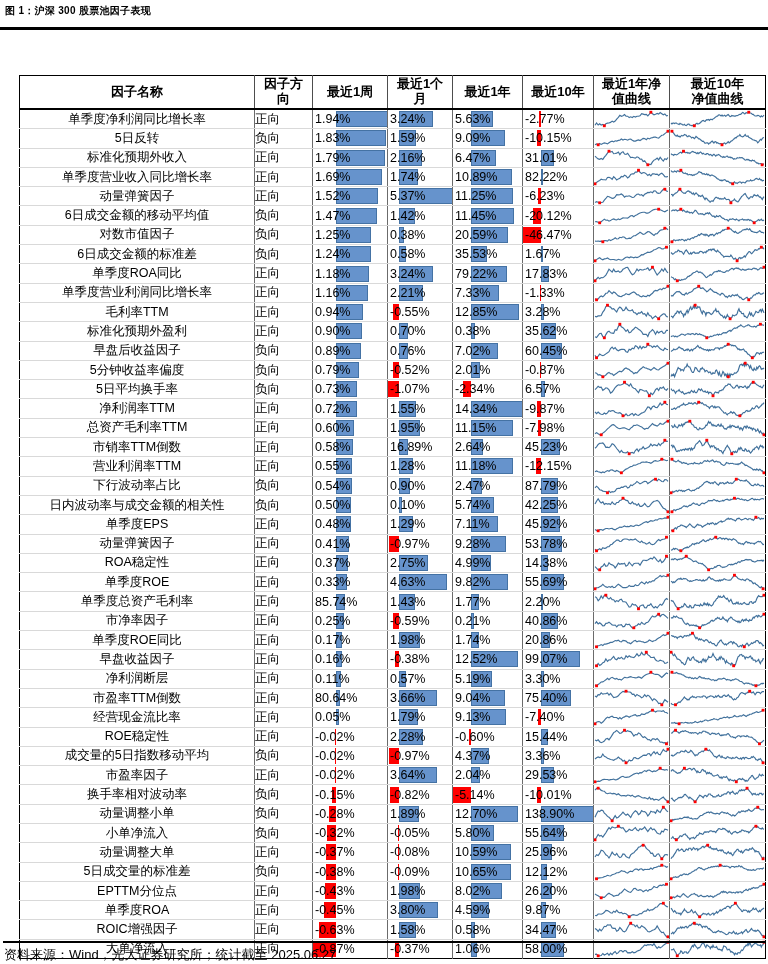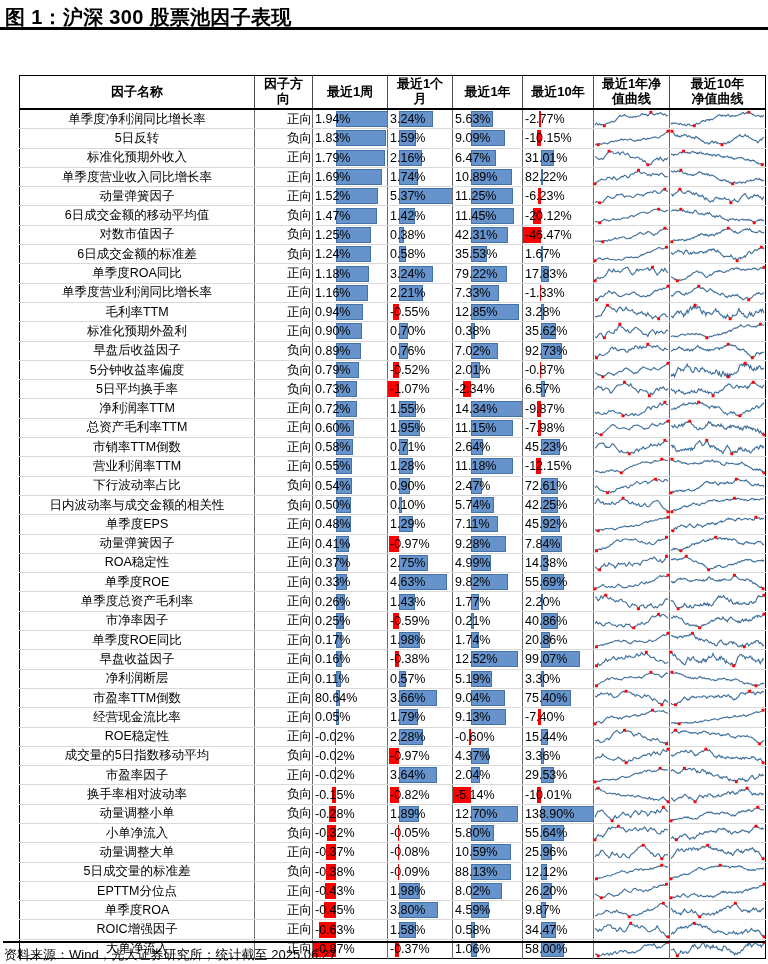--- a/index.html
+++ b/index.html
@@ -1,30 +1,30 @@
 <!DOCTYPE html>
 <html><head>
 <meta charset="utf-8">
 <style>
   html,body{margin:0;padding:0;background:#fff;}
   body{width:768px;height:964px;overflow:hidden;position:relative;
        font-family:"Liberation Sans","DejaVu Sans",sans-serif;color:#000;}
-  .title{position:absolute;left:5px;top:4px;font-size:20px;font-weight:bold;letter-spacing:.3px;}
+  .title{position:absolute;left:5px;top:4px;font-size:10px;font-weight:bold;letter-spacing:.3px;}
   .title-rule{position:absolute;left:0;right:0;top:27px;height:2.5px;background:#000;}
   .table-wrap{position:absolute;left:19px;top:75px;width:746px;}
   table{border-collapse:collapse;table-layout:fixed;width:746px;border:1.5px solid #000;}
   th{font-size:13px;font-weight:bold;text-align:center;vertical-align:middle;
      border-right:1px solid #4d4d4d;border-bottom:2px solid #000;height:32px;
      white-space:pre-line;line-height:1.15;padding:0;}
   td{padding:0;height:18.3px;border-right:1px solid #6b6b6b;border-bottom:1px solid #d9d9d9;
      font-size:12.5px;vertical-align:middle;overflow:hidden;}
   th:last-child,td:last-child{border-right:none;}
   tr:last-child td{border-bottom:none;}
   .c-name{text-align:center;}
-  .c-dir{text-align:right;margin-top:23px;}
+  .c-dir{text-align:left;margin-top:23px;}
   .cellwrap{position:relative;height:18px;line-height:18px;}
   .bar{position:absolute;top:1px;bottom:1px;z-index:0;}
   .bar.pos{background:#6693cc;border:1px solid #4472a4;}
   .bar.neg{background:#ff0000;}
   .val{position:relative;z-index:1;padding-left:2px;white-space:nowrap;}
   .c-spark{vertical-align:middle;}
   .c-spark svg{display:block;width:100%;height:18px;}
   .footer-rule{position:absolute;left:3px;right:3px;top:941px;height:1.5px;background:#000;}
   .footer{position:absolute;left:4px;top:946px;font-size:13px;}
 </style>
@@ -246,21 +246,21 @@
         <tr>
           <td class="c-name">对数市值因子</td>
           <td class="c-dir">负向</td>
           <td class="c-num">
             <div class="cellwrap"><div class="bar pos" style="left:30.96%;width:44.48%"></div><span class="val">1.25%</span></div>
           </td>
           <td class="c-num">
             <div class="cellwrap"><div class="bar pos" style="left:16.61%;width:5.90%"></div><span class="val">0.38%</span></div>
           </td>
           <td class="c-num">
-            <div class="cellwrap"><div class="bar pos" style="left:26.39%;width:50.46%"></div><span class="val">42.31%</span></div>
+            <div class="cellwrap"><div class="bar pos" style="left:26.39%;width:50.46%"></div><span class="val">20.59%</span></div>
           </td>
           <td class="c-num">
             <div class="cellwrap"><div class="bar neg" style="left:0.00%;width:25.07%"></div><span class="val">-46.47%</span></div>
           </td>
           <td class="c-spark">
             <svg viewBox="0 0 74 18" preserveAspectRatio="none">
               <polyline points="1.0,15.1 2.5,15.2 4.1,15.0 5.6,15.3 7.1,15.2 8.7,15.8 10.2,14.6 11.7,14.6 13.3,15.1 14.8,13.6 16.3,14.5 17.9,13.8 19.4,13.1 20.9,11.8 22.4,13.0 24.0,12.7 25.5,11.3 27.0,11.7 28.6,10.8 30.1,11.3 31.6,12.7 33.2,12.7 34.7,12.1 36.2,12.4 37.8,10.9 39.3,9.8 40.8,9.7 42.4,8.5 43.9,7.6 45.4,6.3 47.0,7.3 48.5,8.4 50.0,8.0 51.6,6.7 53.1,5.7 54.6,5.8 56.1,7.0 57.7,8.3 59.2,9.5 60.7,7.9 62.3,7.6 63.8,5.9 65.3,4.3 66.9,3.9 68.4,3.5 69.9,2.2 71.5,2.5 73.0,3.8" fill="none" stroke="#41719c" stroke-width="1.15"></polyline>
               <rect x="68.5" y="0.8" width="2.8" height="2.8" fill="#ff0000"></rect>
               <rect x="7.3" y="14.4" width="2.8" height="2.8" fill="#ff0000"></rect>
             </svg>
@@ -429,21 +429,21 @@
           <td class="c-num">
             <div class="cellwrap"><div class="bar pos" style="left:30.96%;width:31.67%"></div><span class="val">0.89%</span></div>
           </td>
           <td class="c-num">
             <div class="cellwrap"><div class="bar pos" style="left:16.61%;width:11.80%"></div><span class="val">0.76%</span></div>
           </td>
           <td class="c-num">
             <div class="cellwrap"><div class="bar pos" style="left:26.39%;width:36.04%"></div><span class="val">7.02%</span></div>
           </td>
           <td class="c-num">
-            <div class="cellwrap"><div class="bar pos" style="left:25.07%;width:27.21%"></div><span class="val">92.73%</span></div>
+            <div class="cellwrap"><div class="bar pos" style="left:25.07%;width:27.21%"></div><span class="val">60.45%</span></div>
           </td>
           <td class="c-spark">
             <svg viewBox="0 0 74 18" preserveAspectRatio="none">
               <polyline points="1.0,13.3 2.5,15.8 4.1,14.2 5.6,12.1 7.1,13.0 8.7,13.7 10.2,13.0 11.7,11.9 13.3,10.8 14.8,9.7 16.3,6.6 17.9,5.1 19.4,7.0 20.9,5.6 22.4,7.8 24.0,8.8 25.5,7.9 27.0,7.4 28.6,7.3 30.1,7.6 31.6,9.7 33.2,10.2 34.7,7.3 36.2,8.0 37.8,6.2 39.3,6.7 40.8,3.7 42.4,4.5 43.9,6.7 45.4,4.1 47.0,6.7 48.5,4.6 50.0,5.5 51.6,5.0 53.1,2.2 54.6,3.7 56.1,3.7 57.7,5.5 59.2,4.1 60.7,5.1 62.3,3.6 63.8,5.2 65.3,6.8 66.9,7.8 68.4,8.5 69.9,6.1 71.5,7.2 73.0,7.6" fill="none" stroke="#41719c" stroke-width="1.15"></polyline>
               <rect x="51.7" y="0.8" width="2.8" height="2.8" fill="#ff0000"></rect>
               <rect x="1.1" y="14.4" width="2.8" height="2.8" fill="#ff0000"></rect>
             </svg>
           </td>
           <td class="c-spark">
             <svg viewBox="0 0 93 18" preserveAspectRatio="none">
@@ -573,21 +573,21 @@
             </svg>
           </td>
         </tr>
         <tr>
           <td class="c-name">市销率TTM倒数</td>
           <td class="c-dir">正向</td>
           <td class="c-num">
             <div class="cellwrap"><div class="bar pos" style="left:30.96%;width:20.64%"></div><span class="val">0.58%</span></div>
           </td>
           <td class="c-num">
-            <div class="cellwrap"><div class="bar pos" style="left:16.61%;width:11.02%"></div><span class="val">0.71%</span></div>
+            <div class="cellwrap"><div class="bar pos" style="left:16.61%;width:11.02%"></div><span class="val">16.89%</span></div>
           </td>
           <td class="c-num">
             <div class="cellwrap"><div class="bar pos" style="left:26.39%;width:13.55%"></div><span class="val">2.64%</span></div>
           </td>
           <td class="c-num">
             <div class="cellwrap"><div class="bar pos" style="left:25.07%;width:24.40%"></div><span class="val">45.23%</span></div>
           </td>
           <td class="c-spark">
             <svg viewBox="0 0 74 18" preserveAspectRatio="none">
               <polyline points="1.0,10.2 2.5,8.9 4.1,6.5 5.6,5.4 7.1,5.3 8.7,5.0 10.2,6.7 11.7,9.3 13.3,9.2 14.8,9.7 16.3,8.3 17.9,5.7 19.4,6.5 20.9,8.3 22.4,10.5 24.0,12.4 25.5,14.5 27.0,12.4 28.6,14.4 30.1,14.7 31.6,14.9 33.2,13.7 34.7,15.8 36.2,14.7 37.8,14.4 39.3,15.2 40.8,12.5 42.4,11.0 43.9,13.4 45.4,11.0 47.0,10.9 48.5,8.8 50.0,11.1 51.6,10.2 53.1,9.6 54.6,8.6 56.1,6.1 57.7,8.0 59.2,6.6 60.7,7.1 62.3,7.8 63.8,5.5 65.3,7.6 66.9,5.4 68.4,4.7 69.9,2.2 71.5,3.3 73.0,3.2" fill="none" stroke="#41719c" stroke-width="1.15"></polyline>
@@ -639,21 +639,21 @@
           <td class="c-num">
             <div class="cellwrap"><div class="bar pos" style="left:30.96%;width:19.22%"></div><span class="val">0.54%</span></div>
           </td>
           <td class="c-num">
             <div class="cellwrap"><div class="bar pos" style="left:16.61%;width:13.98%"></div><span class="val">0.90%</span></div>
           </td>
           <td class="c-num">
             <div class="cellwrap"><div class="bar pos" style="left:26.39%;width:12.68%"></div><span class="val">2.47%</span></div>
           </td>
           <td class="c-num">
-            <div class="cellwrap"><div class="bar pos" style="left:25.07%;width:22.38%"></div><span class="val">72.61%</span></div>
+            <div class="cellwrap"><div class="bar pos" style="left:25.07%;width:22.38%"></div><span class="val">87.79%</span></div>
           </td>
           <td class="c-spark">
             <svg viewBox="0 0 74 18" preserveAspectRatio="none">
               <polyline points="1.0,10.9 2.5,9.2 4.1,10.7 5.6,12.7 7.1,13.1 8.7,14.1 10.2,14.4 11.7,14.6 13.3,15.8 14.8,14.1 16.3,15.6 17.9,14.6 19.4,15.0 20.9,14.1 22.4,11.8 24.0,11.4 25.5,11.4 27.0,10.1 28.6,10.3 30.1,9.2 31.6,9.0 33.2,11.0 34.7,10.2 36.2,8.0 37.8,8.6 39.3,7.2 40.8,6.4 42.4,4.5 43.9,5.6 45.4,6.9 47.0,6.1 48.5,5.0 50.0,4.4 51.6,4.5 53.1,6.6 54.6,5.6 56.1,4.5 57.7,3.3 59.2,2.4 60.7,2.2 62.3,3.9 63.8,2.2 65.3,3.1 66.9,4.5 68.4,4.7 69.9,2.6 71.5,2.7 73.0,4.4" fill="none" stroke="#41719c" stroke-width="1.15"></polyline>
               <rect x="59.3" y="0.8" width="2.8" height="2.8" fill="#ff0000"></rect>
               <rect x="11.9" y="14.4" width="2.8" height="2.8" fill="#ff0000"></rect>
             </svg>
           </td>
           <td class="c-spark">
             <svg viewBox="0 0 93 18" preserveAspectRatio="none">
@@ -729,21 +729,21 @@
           <td class="c-num">
             <div class="cellwrap"><div class="bar pos" style="left:30.96%;width:14.59%"></div><span class="val">0.41%</span></div>
           </td>
           <td class="c-num">
             <div class="cellwrap"><div class="bar neg" style="left:1.55%;width:15.06%"></div><span class="val">-0.97%</span></div>
           </td>
           <td class="c-num">
             <div class="cellwrap"><div class="bar pos" style="left:26.39%;width:47.64%"></div><span class="val">9.28%</span></div>
           </td>
           <td class="c-num">
-            <div class="cellwrap"><div class="bar pos" style="left:25.07%;width:27.45%"></div><span class="val">7.84%</span></div>
+            <div class="cellwrap"><div class="bar pos" style="left:25.07%;width:27.45%"></div><span class="val">53.78%</span></div>
           </td>
           <td class="c-spark">
             <svg viewBox="0 0 74 18" preserveAspectRatio="none">
               <polyline points="1.0,14.0 2.5,15.8 4.1,14.7 5.6,13.7 7.1,14.9 8.7,12.7 10.2,13.4 11.7,13.1 13.3,11.7 14.8,11.6 16.3,9.8 17.9,9.2 19.4,7.5 20.9,6.4 22.4,5.1 24.0,5.0 25.5,6.5 27.0,6.2 28.6,4.5 30.1,4.0 31.6,4.0 33.2,4.3 34.7,5.2 36.2,4.4 37.8,4.8 39.3,4.6 40.8,3.9 42.4,5.4 43.9,6.4 45.4,7.6 47.0,6.0 48.5,7.7 50.0,7.7 51.6,9.1 53.1,8.5 54.6,7.2 56.1,9.0 57.7,9.6 59.2,9.2 60.7,7.9 62.3,5.9 63.8,4.5 65.3,5.7 66.9,4.6 68.4,4.3 69.9,4.0 71.5,2.2 73.0,2.6" fill="none" stroke="#41719c" stroke-width="1.15"></polyline>
               <rect x="70.1" y="0.8" width="2.8" height="2.8" fill="#ff0000"></rect>
               <rect x="1.1" y="14.4" width="2.8" height="2.8" fill="#ff0000"></rect>
             </svg>
           </td>
           <td class="c-spark">
             <svg viewBox="0 0 93 18" preserveAspectRatio="none">
@@ -810,21 +810,21 @@
               <polyline points="1.0,8.3 1.9,8.8 2.8,9.8 3.6,8.8 4.5,9.4 5.4,8.3 6.3,7.5 7.1,6.7 8.0,5.9 8.9,5.6 9.8,6.2 10.6,5.2 11.5,6.4 12.4,6.3 13.3,5.4 14.1,5.8 15.0,5.5 15.9,5.9 16.8,6.6 17.6,7.7 18.5,7.8 19.4,8.5 20.3,7.7 21.1,8.4 22.0,8.0 22.9,7.5 23.8,7.3 24.6,7.1 25.5,6.6 26.4,6.5 27.2,7.0 28.1,7.4 29.0,6.9 29.9,7.1 30.8,7.9 31.6,7.9 32.5,6.8 33.4,8.1 34.3,7.6 35.1,6.8 36.0,6.8 36.9,5.4 37.8,4.3 38.6,3.9 39.5,5.1 40.4,6.3 41.3,5.6 42.1,6.2 43.0,7.1 43.9,7.5 44.8,7.9 45.6,7.9 46.5,7.4 47.4,8.2 48.3,6.9 49.1,8.0 50.0,6.8 50.9,7.3 51.8,6.9 52.6,6.1 53.5,5.8 54.4,6.7 55.3,6.8 56.1,7.0 57.0,7.2 57.9,7.1 58.8,7.1 59.6,6.8 60.5,5.5 61.4,4.3 62.3,2.9 63.1,2.2 64.0,3.1 64.9,3.5 65.8,4.4 66.6,5.5 67.5,5.9 68.4,6.2 69.3,6.8 70.1,6.9 71.0,6.3 71.9,6.9 72.8,7.3 73.6,7.7 74.5,6.4 75.4,5.8 76.3,6.2 77.1,6.6 78.0,7.8 78.9,7.6 79.8,8.2 80.6,9.3 81.5,10.6 82.4,10.0 83.3,10.1 84.1,11.3 85.0,11.8 85.9,12.4 86.8,13.4 87.6,14.4 88.5,14.8 89.4,13.6 90.3,14.6 91.1,15.8 92.0,14.7" fill="none" stroke="#41719c" stroke-width="1.15"></polyline>
               <rect x="61.7" y="0.8" width="2.8" height="2.8" fill="#ff0000"></rect>
               <rect x="89.7" y="14.4" width="2.8" height="2.8" fill="#ff0000"></rect>
             </svg>
           </td>
         </tr>
         <tr>
           <td class="c-name">单季度总资产毛利率</td>
           <td class="c-dir">正向</td>
           <td class="c-num">
-            <div class="cellwrap"><div class="bar pos" style="left:30.96%;width:9.25%"></div><span class="val">0.26%</span></div>
+            <div class="cellwrap"><div class="bar pos" style="left:30.96%;width:9.25%"></div><span class="val">85.74%</span></div>
           </td>
           <td class="c-num">
             <div class="cellwrap"><div class="bar pos" style="left:16.61%;width:22.20%"></div><span class="val">1.43%</span></div>
           </td>
           <td class="c-num">
             <div class="cellwrap"><div class="bar pos" style="left:26.39%;width:9.09%"></div><span class="val">1.77%</span></div>
           </td>
           <td class="c-num">
             <div class="cellwrap"><div class="bar pos" style="left:25.07%;width:1.19%"></div><span class="val">2.20%</span></div>
           </td>
@@ -1236,21 +1236,21 @@
         <tr>
           <td class="c-name">5日成交量的标准差</td>
           <td class="c-dir">负向</td>
           <td class="c-num">
             <div class="cellwrap"><div class="bar neg" style="left:17.44%;width:13.52%"></div><span class="val">-0.38%</span></div>
           </td>
           <td class="c-num">
             <div class="cellwrap"><div class="bar neg" style="left:15.22%;width:1.40%"></div><span class="val">-0.09%</span></div>
           </td>
           <td class="c-num">
-            <div class="cellwrap"><div class="bar pos" style="left:26.39%;width:54.67%"></div><span class="val">88.13%</span></div>
+            <div class="cellwrap"><div class="bar pos" style="left:26.39%;width:54.67%"></div><span class="val">10.65%</span></div>
           </td>
           <td class="c-num">
             <div class="cellwrap"><div class="bar pos" style="left:25.07%;width:6.54%"></div><span class="val">12.12%</span></div>
           </td>
           <td class="c-spark">
             <svg viewBox="0 0 74 18" preserveAspectRatio="none">
               <polyline points="1.0,15.3 2.5,15.8 4.1,15.1 5.6,14.9 7.1,14.7 8.7,14.5 10.2,13.6 11.7,13.3 13.3,12.3 14.8,12.7 16.3,13.0 17.9,11.8 19.4,11.3 20.9,10.7 22.4,9.8 24.0,9.6 25.5,9.1 27.0,7.7 28.6,8.2 30.1,8.4 31.6,9.5 33.2,10.1 34.7,8.8 36.2,8.2 37.8,8.7 39.3,7.1 40.8,6.1 42.4,6.0 43.9,7.3 45.4,6.0 47.0,5.8 48.5,7.2 50.0,6.4 51.6,6.5 53.1,6.4 54.6,6.5 56.1,5.0 57.7,6.3 59.2,4.6 60.7,4.5 62.3,3.9 63.8,3.1 65.3,3.3 66.9,2.2 68.4,2.8 69.9,3.0 71.5,4.3 73.0,3.4" fill="none" stroke="#41719c" stroke-width="1.15"></polyline>
               <rect x="65.5" y="0.8" width="2.8" height="2.8" fill="#ff0000"></rect>
               <rect x="1.1" y="14.4" width="2.8" height="2.8" fill="#ff0000"></rect>
             </svg>

